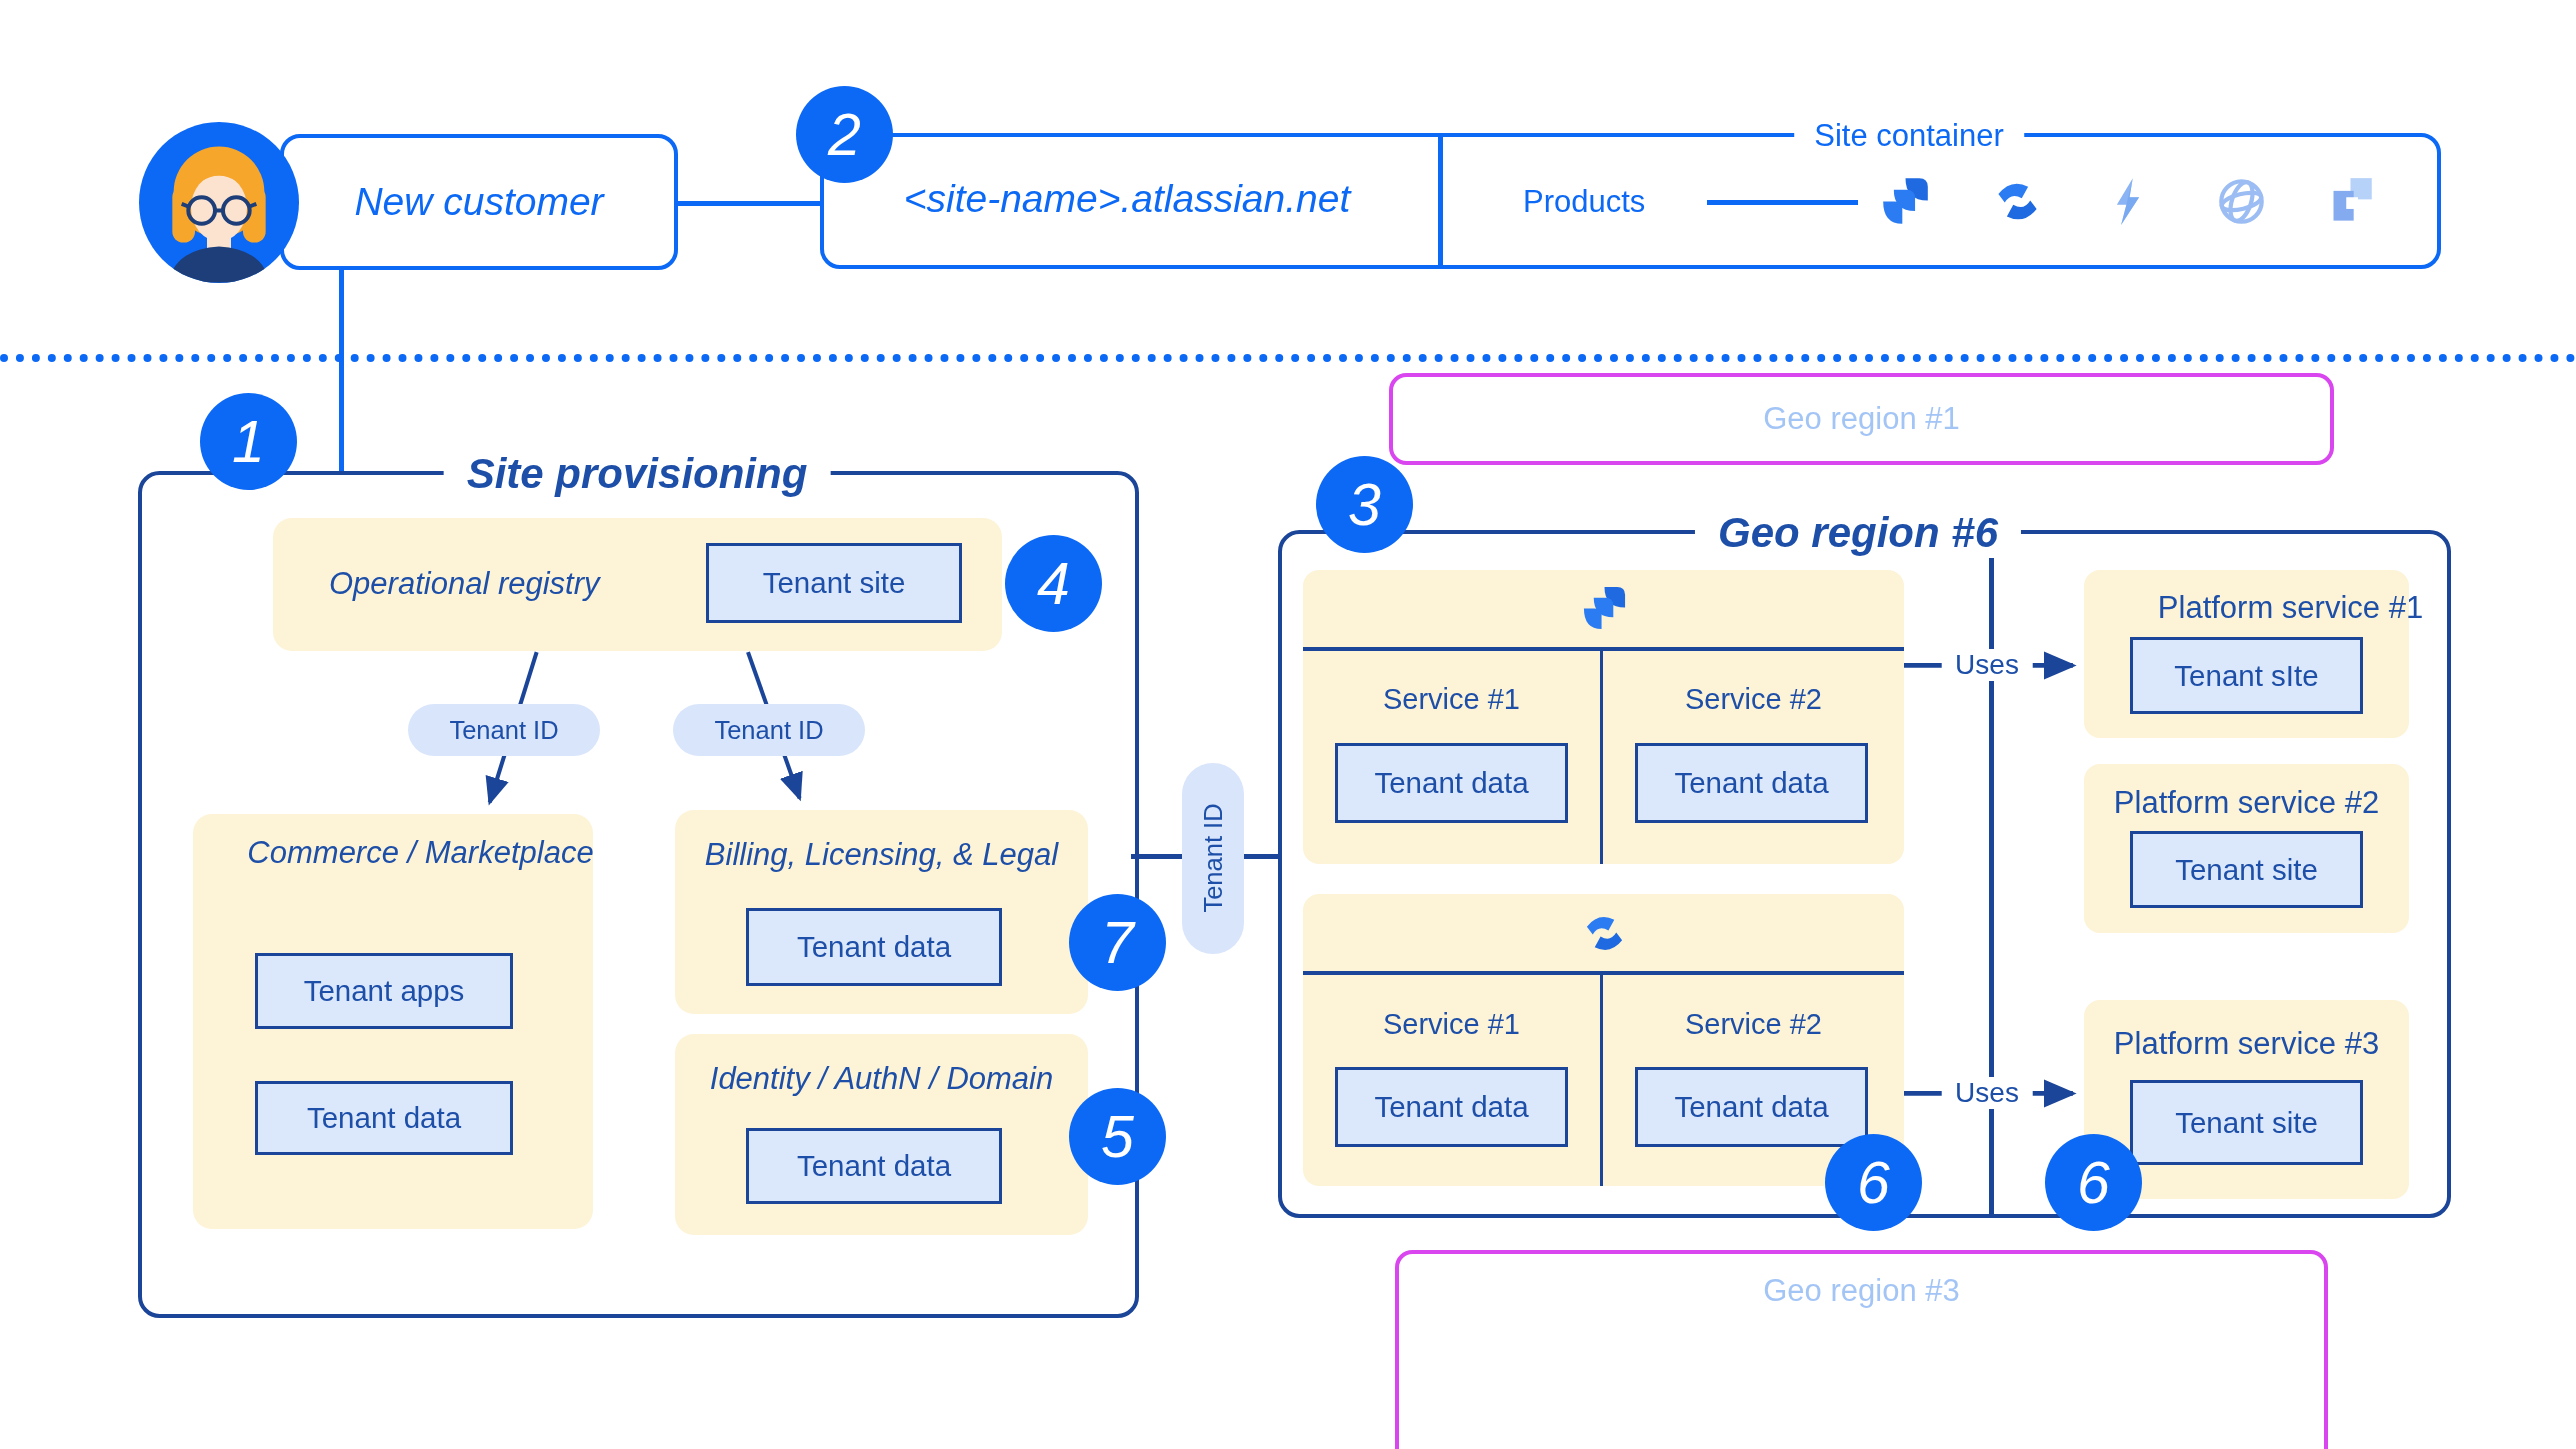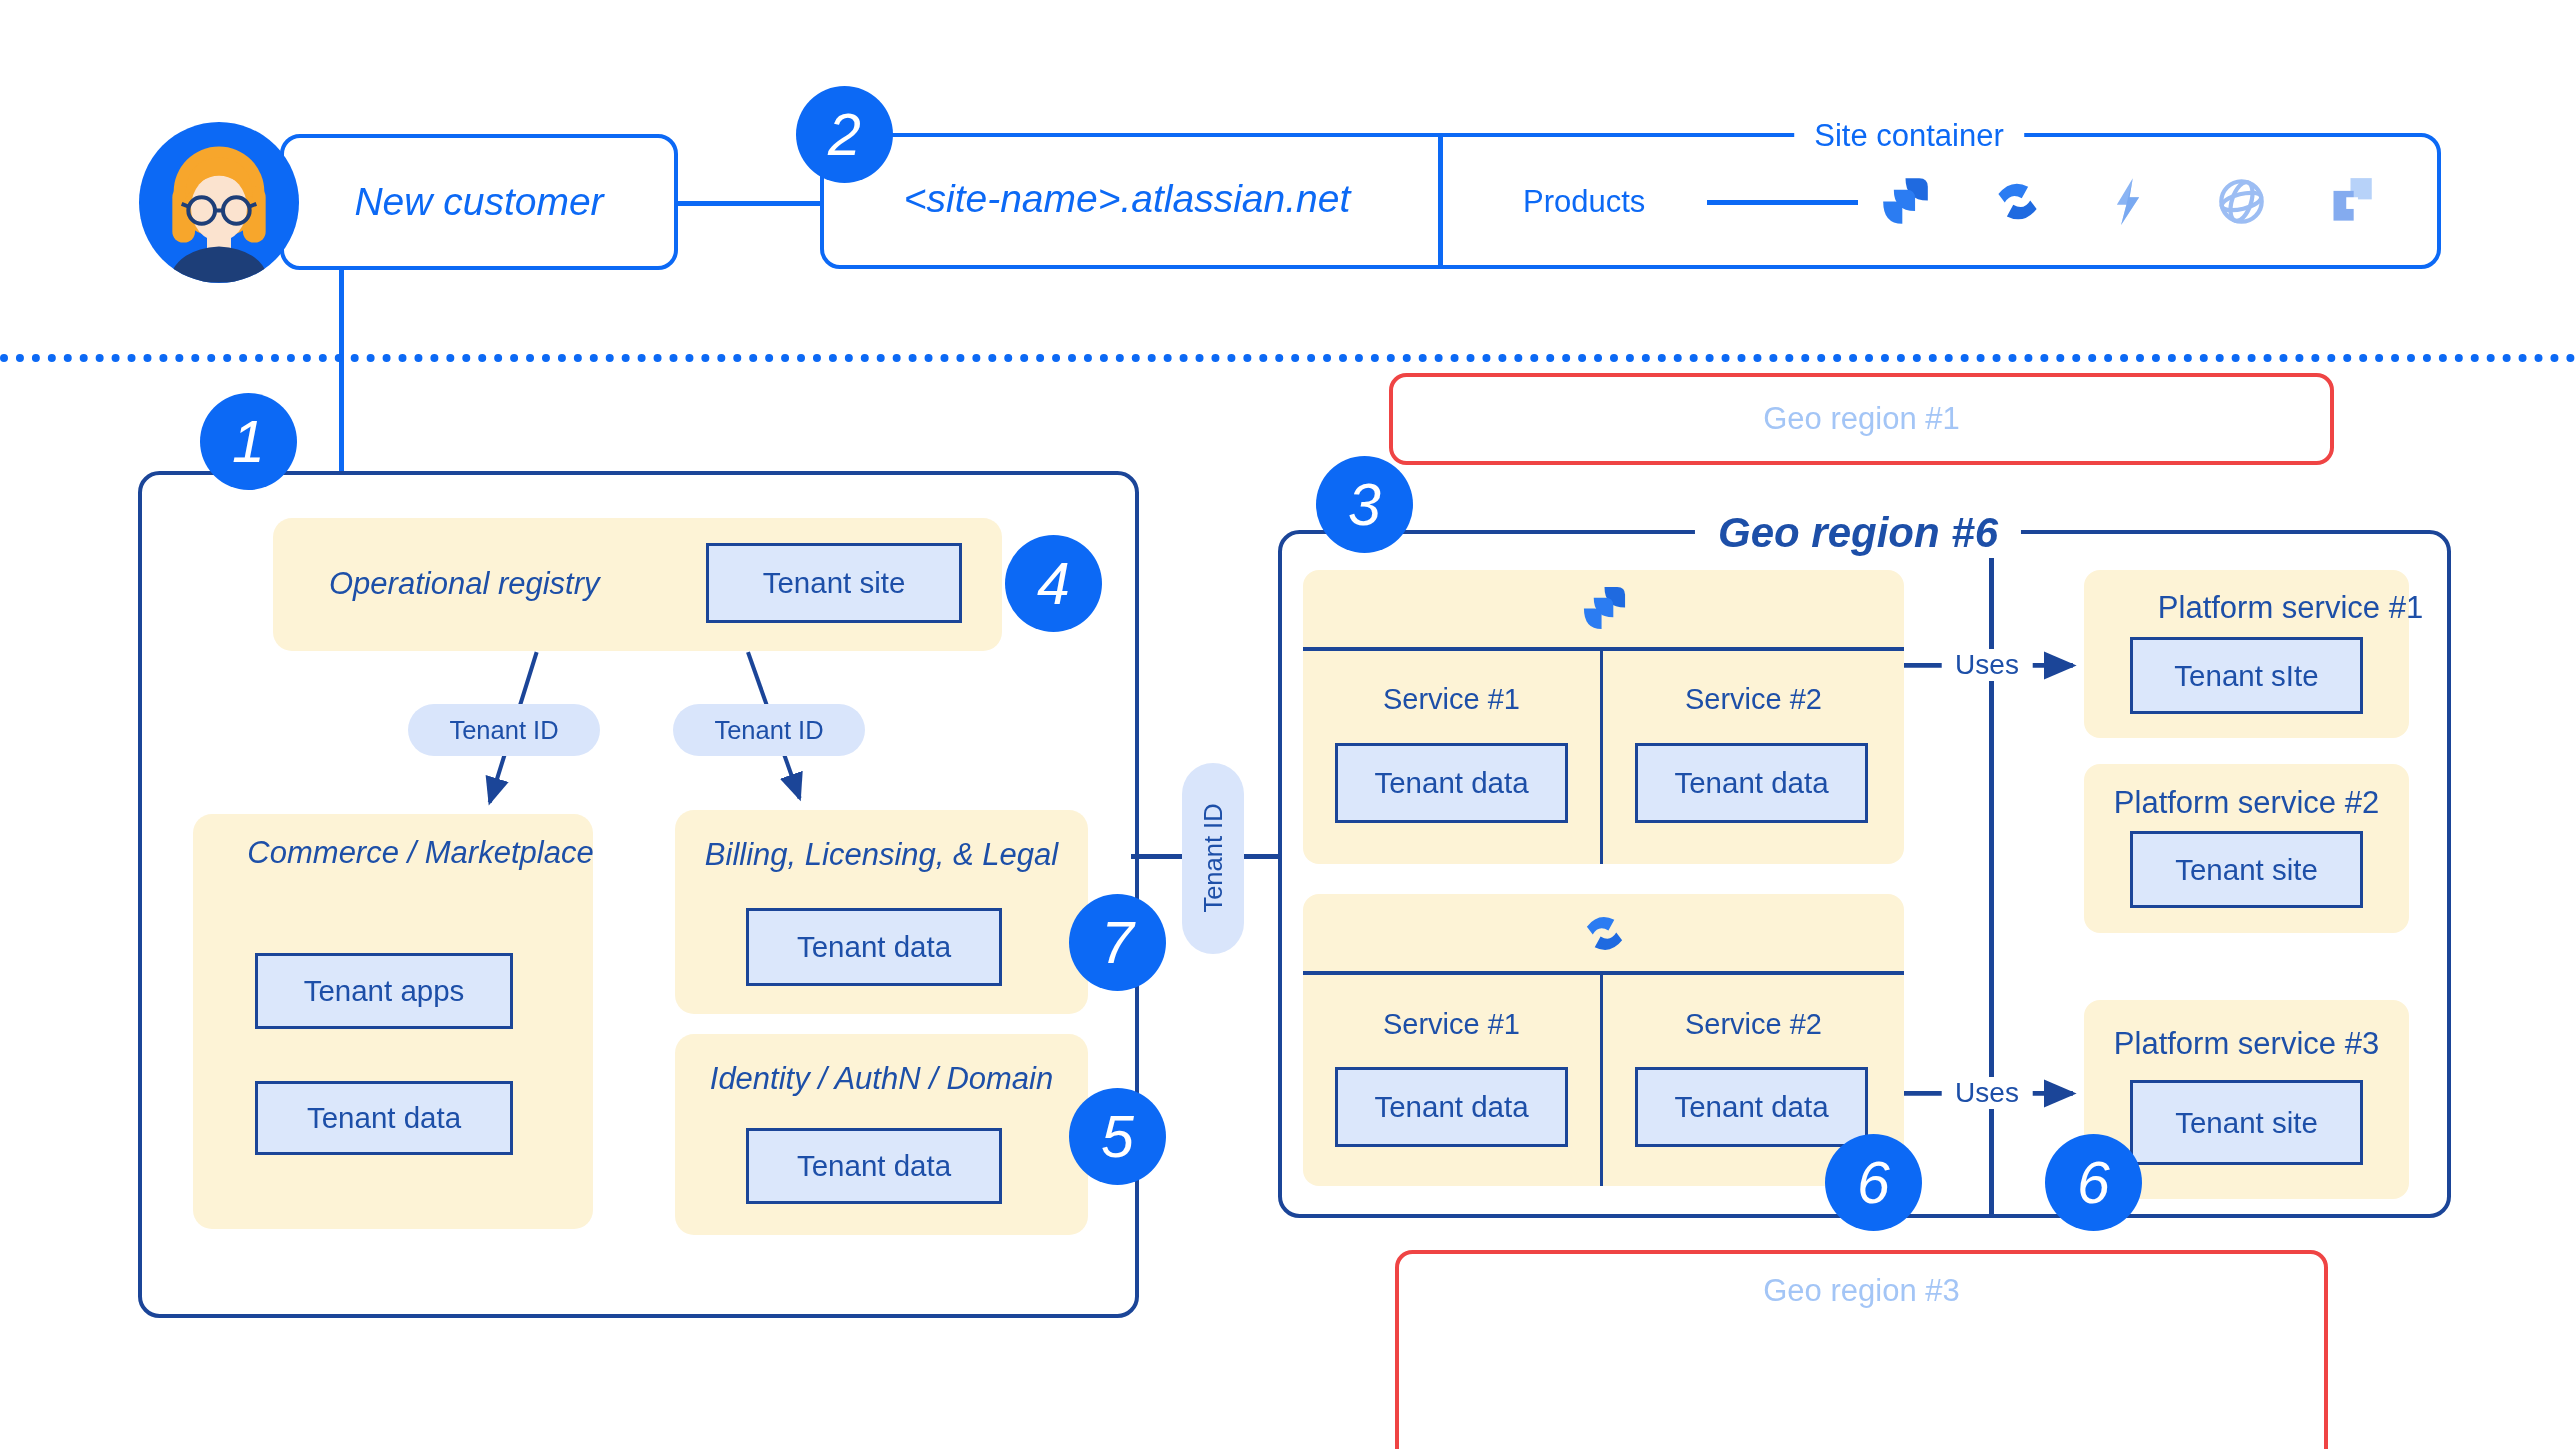--- a/index.html
+++ b/index.html
@@ -14,21 +14,21 @@
   .databox{background:#dbe7fb;border:3.4px solid #1b4598;color:#1d4fa8;
            font-size:29.5px;font-weight:500;}
   .pill{background:#d9e5fb;border-radius:31px;color:#1d4fa8;font-size:25.5px;font-weight:500;justify-content:center;}
   .badge{width:97px;height:97px;border-radius:50%;background:#0c69f5;color:#fff;
          font-size:59px;font-style:italic;font-weight:500;z-index:40;}
   .btitle{font-size:31px;font-style:italic;color:#1d4fa8;font-weight:500;}
   .sectitle{font-size:42px;font-style:italic;font-weight:700;color:#1d4fa8;
             background:#fff;padding:0 23px;white-space:nowrap;z-index:10;
             transform:translate(-50%,-50%);}
   .onborder{background:#fff;padding:0 20px;transform:translate(-50%,-50%);z-index:10;white-space:nowrap;}
-  .faded{border:4px solid #ef4444;border-radius:17.4px;color:#a3c5f6;
+  .faded{border:4px solid #d946ef;border-radius:17.4px;color:#a3c5f6;
          font-size:31px;font-weight:500;}
   .uses{font-size:28px;font-weight:500;color:#1d4fa8;background:#fff;padding:0 13.4px;
         transform:translate(-50%,-50%);z-index:12;}
   .hline{background:#1b4598;}
   .vline{background:#1b4598;}
   .service-label{font-size:29px;font-weight:500;color:#1d4fa8;}
   .ps-title{font-size:31px;font-weight:500;color:#1d4fa8;}
   .dotted{border-top:8px dotted #0c69f5;width:2576px;height:0;}
 </style>
 </head>
@@ -116,20 +116,23 @@
     <svg width="51" height="51" viewBox="0 0 48 48">
       <rect x="24" y="2" width="20" height="20" fill="#b7d2f9"></rect>
       <rect x="8" y="14" width="19" height="28" fill="#84abef"></rect>
       <rect x="20" y="20" width="11" height="11" fill="#ffffff"></rect>
     </svg>
   </div>
 
   <div class="abs dotted" style="left:0;top:354px;"></div>
 
   <div class="abs navy-border" style="left:138px;top:471px;width:993px;height:839px;border-radius:21.5px;background:transparent;z-index:2;"></div>
+  <div class="abs sectitle" style="left:637px;top:474px;">
+    <span>Site provisioning</span>
+  </div>
 
   <div class="abs cream" style="left:273px;top:518px;width:729px;height:133px;z-index:3;"></div>
   <span class="abs btitle" style="left:329px;top:566px;z-index:4;">Operational registry</span>
   <div class="abs databox flexc" style="left:706px;top:543px;width:250px;height:74px;z-index:4;">
     <span>Tenant site</span>
   </div>
 
   <div class="abs pill flexc" style="left:408px;top:704px;width:192px;height:52px;z-index:5;">
     <span>Tenant ID</span>
   </div>

